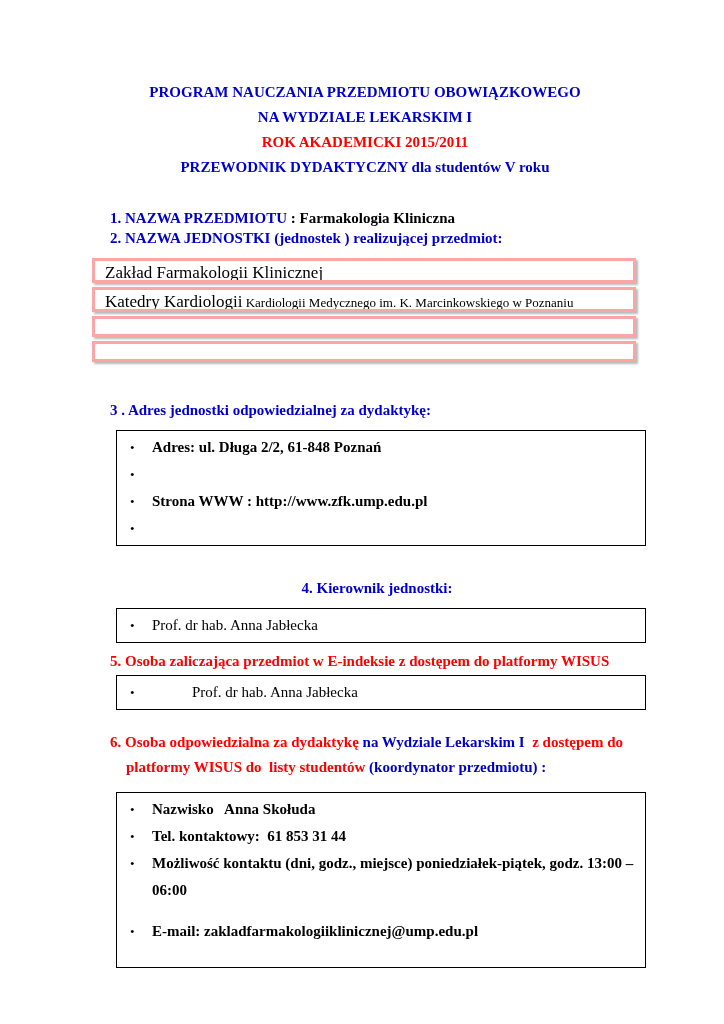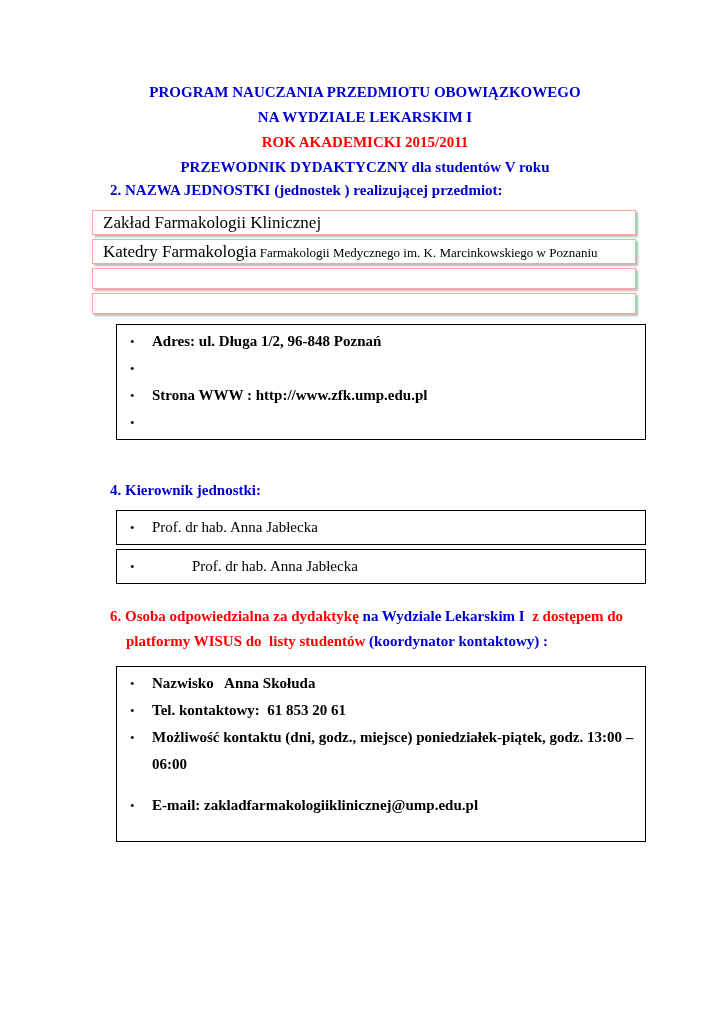--- a/index.html
+++ b/index.html
@@ -28,35 +28,35 @@
   .heading {
     font-weight:bold;
     font-size:15px;
     line-height:20px;
     margin-left:20px;
     white-space:pre-wrap;
   }
   .sec1 { margin-top:28px; }
   .sec2 { }
   .sec3 { margin-top:38px; }
-  .sec4 { margin-top:40px; }
+  .sec4 { margin-top:32px;text-align:center; }
   .sec5 { margin-top:8px;  }
   .sec6 {
     margin-top:20px;
     width:525px;
     line-height:25px;
     padding-left:16px;
     text-indent:-16px;
   }
 
   .field-rows { width:544px; margin:10px 0 0 2px; }
   .field-row {
     box-sizing:border-box;
     height:25px;
-    border:1px solid #fca5a5;
+    border:3px solid #fca5a5;
     box-shadow:2px 2px 2px #b9b9b9;
     background:#fff;
     margin-bottom:4px;
     padding:1px 6px 0 10px;
     font-size:17px;
     line-height:22px;
     white-space:nowrap;
     overflow:hidden;
   }
   .field-row .row-rest { font-size:13px; }
@@ -91,34 +91,36 @@
 
 <div class="page">
 
   <div class="title-block">
     <div class="blue">PROGRAM NAUCZANIA PRZEDMIOTU OBOWIĄZKOWEGO</div>
     <div class="blue">NA WYDZIALE LEKARSKIM I</div>
     <div class="red">ROK AKADEMICKI 2015/2011</div>
     <div class="blue">PRZEWODNIK DYDAKTYCZNY dla studentów V roku</div>
   </div>
 
+  <div class="heading sec1"><span class="blue">1. NAZWA PRZEDMIOTU</span><span> : Farmakologia Kliniczna</span></div>
 
   <div class="heading sec2 blue">2. NAZWA JEDNOSTKI (jednostek ) realizującej przedmiot:</div>
 
   <div class="field-rows">
     <div class="field-row"><span class="row-main">Zakład Farmakologii Klinicznej</span><span class="row-rest"></span></div>
-    <div class="field-row"><span class="row-main">Katedry Farmakologia</span><span class="row-rest"> Farmakologii Medycznego im. K. Marcinkowskiego w Poznaniu</span></div>
+    <div class="field-row"><span class="row-main">Katedry Kardiologii</span><span class="row-rest"> Kardiologii Medycznego im. K. Marcinkowskiego w Poznaniu</span></div>
     <div class="field-row short"><span class="row-main"></span></div>
     <div class="field-row short"><span class="row-main"></span></div>
   </div>
 
+  <div class="heading sec3 blue">3 . Adres jednostki odpowiedzialnej za dydaktykę:</div>
   <div class="list-box bold-items box3">
     <div class="bullet-item">
         <span class="bullet">•</span>
-        <span class="bullet-text">Adres: ul. Długa 1/2, 96-848 Poznań</span>
+        <span class="bullet-text">Adres: ul. Długa 2/2, 61-848 Poznań</span>
       </div>
     <div class="bullet-item">
         <span class="bullet">•</span>
       </div>
     <div class="bullet-item">
         <span class="bullet">•</span>
         <span class="bullet-text">Strona WWW : http://www.zfk.ump.edu.pl</span>
       </div>
     <div class="bullet-item">
         <span class="bullet">•</span>
@@ -126,37 +128,38 @@
   </div>
 
   <div class="heading sec4 blue">4. Kierownik jednostki:</div>
   <div class="list-box box4">
     <div class="bullet-item">
         <span class="bullet">•</span>
         <span class="bullet-text">Prof. dr hab. Anna Jabłecka</span>
       </div>
   </div>
 
+  <div class="heading sec5 red">5. Osoba zaliczająca przedmiot w E-indeksie z dostępem do platformy WISUS</div>
   <div class="list-box box5">
     <div class="bullet-item indent-wide">
         <span class="bullet">•</span>
         <span class="bullet-text">Prof. dr hab. Anna Jabłecka</span>
       </div>
   </div>
 
-  <div class="heading sec6"><span class="red">6. Osoba odpowiedzialna za dydaktykę </span><span class="blue">na Wydziale Lekarskim I</span><span class="red">  z dostępem do platformy WISUS do  listy studentów </span><span class="blue">(koordynator kontaktowy) :</span></div>
+  <div class="heading sec6"><span class="red">6. Osoba odpowiedzialna za dydaktykę </span><span class="blue">na Wydziale Lekarskim I</span><span class="red">  z dostępem do platformy WISUS do  listy studentów </span><span class="blue">(koordynator przedmiotu) :</span></div>
 
   <div class="list-box bold-items box6">
     <div class="bullet-item">
         <span class="bullet">•</span>
         <span class="bullet-text">Nazwisko   Anna Skołuda</span>
       </div>
     <div class="bullet-item">
         <span class="bullet">•</span>
-        <span class="bullet-text">Tel. kontaktowy:  61 853 20 61</span>
+        <span class="bullet-text">Tel. kontaktowy:  61 853 31 44</span>
       </div>
     <div class="bullet-item">
         <span class="bullet">•</span>
         <span class="bullet-text">Możliwość kontaktu (dni, godz., miejsce) poniedziałek-piątek, godz. 13:00 – 06:00</span>
       </div>
     <div class="bullet-item gap-top">
         <span class="bullet">•</span>
         <span class="bullet-text">E-mail: zakladfarmakologiiklinicznej@ump.edu.pl</span>
       </div>
   </div>

